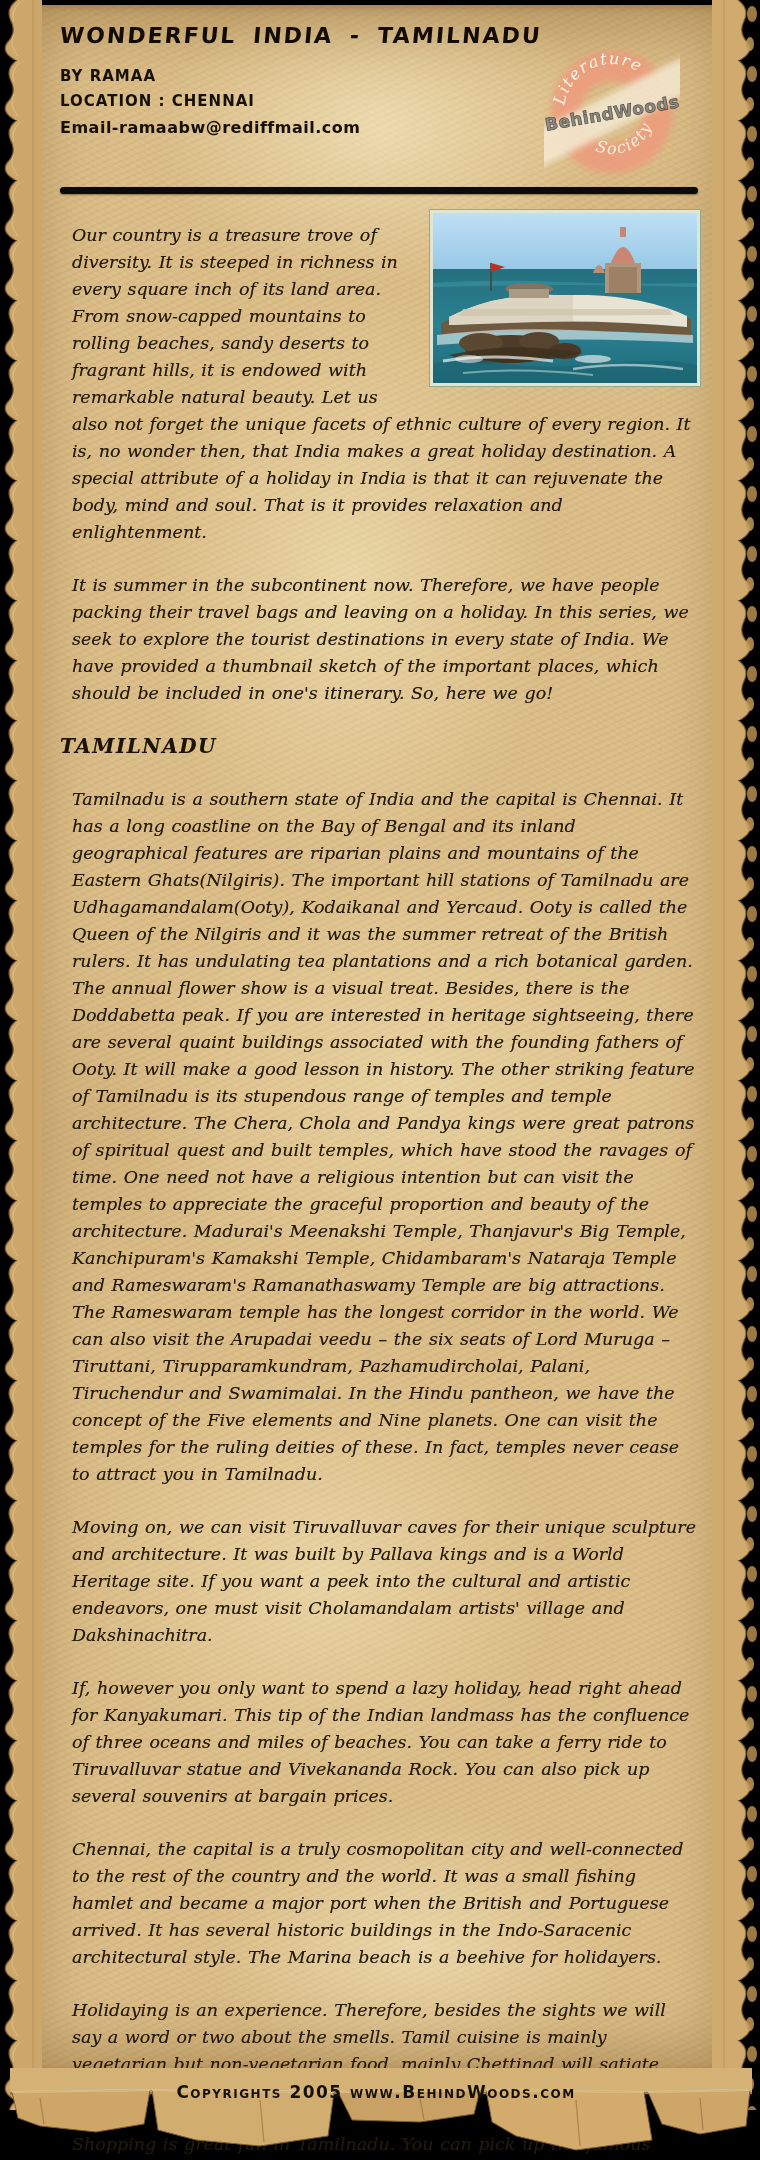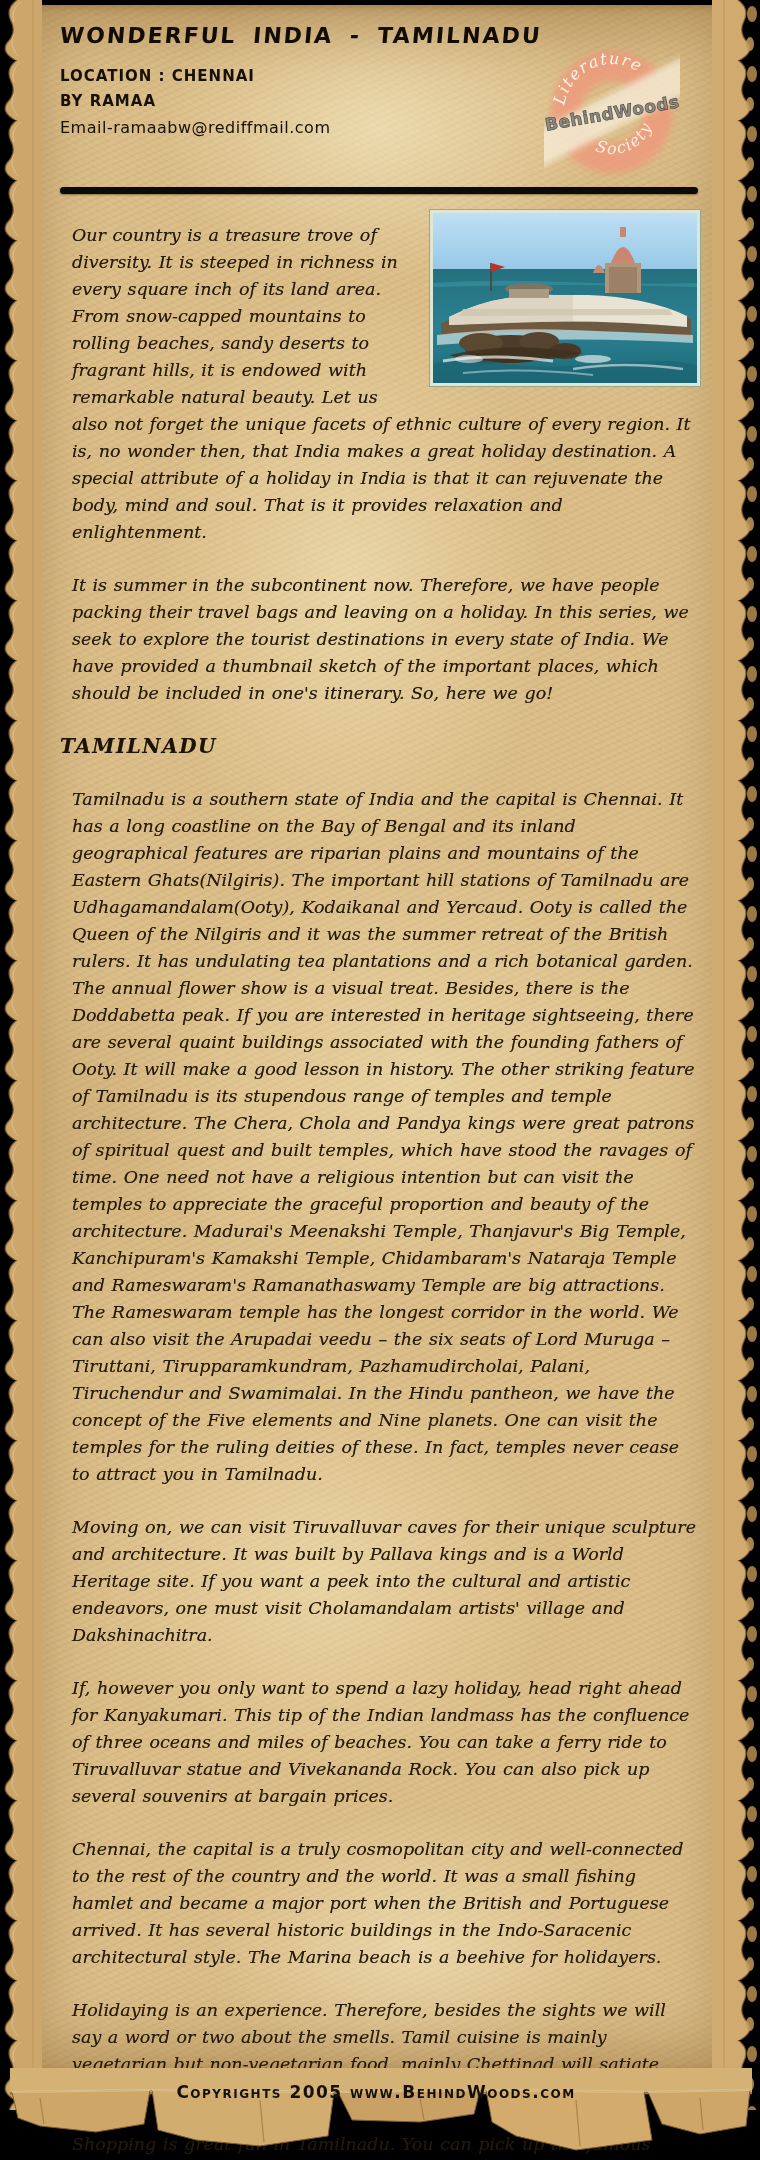--- a/index.html
+++ b/index.html
@@ -20,21 +20,21 @@
           repeating-linear-gradient(-24deg, rgba(120,90,50,.06) 0 2px, transparent 2px 6px);
         box-shadow: inset 0 0 64px 18px rgba(138,98,44,.55), inset 0 0 10px rgba(110,75,35,.6);
         border-radius:6px 10px 0 0;}
   .content{position:relative;padding:12px 46px 0 46px;color:#281c0e;}
   
   h1.title{margin:6px 0 16px 0;font-family:"DejaVu Sans","Liberation Sans",sans-serif;
         font-size:22px;font-weight:700;letter-spacing:2px;word-spacing:7px;color:#120c04;
         transform:skewX(-5deg);transform-origin:left;}
   .byline-line{font-family:"DejaVu Sans","Liberation Sans",sans-serif;font-weight:700;
         font-size:15px;letter-spacing:1px;line-height:25px;color:#161006;}
-  .email-line{font-family:"DejaVu Sans","Liberation Sans",sans-serif;font-weight:400;
+  .email-line{font-family:"DejaVu Sans","Liberation Sans",sans-serif;font-weight:700;
         font-size:16px;letter-spacing:.5px;line-height:27px;color:#161006;}
   .divider{height:7px;background:#0b0b0b;border-radius:4px;margin-top:46px;
         box-shadow:0 1px 2px rgba(60,40,10,.5);}
   
   .article{margin-top:28px;font-style:italic;font-size:17.5px;line-height:27px;
         word-spacing:1px;color:#241a0c;text-shadow:0 0 .5px rgba(45,28,10,.55);}
   .article p{margin:0 0 26px 12px;}
   h2.section-heading{font-size:20px;font-weight:700;font-style:italic;letter-spacing:1.5px;
         margin:24px 0 26px 0;color:#1d1406;}
   
@@ -57,22 +57,22 @@
 <body>
 
 <div class="scroll">
 
   <div class="page">
     <div class="content">
 
       <h1 class="title">WONDERFUL INDIA - TAMILNADU</h1>
 
       <div>
+        <div class="byline-line">BY RAMAA</div>
         <div class="byline-line">LOCATION : CHENNAI</div>
-        <div class="byline-line">BY RAMAA</div>
         <div class="email-line">Email-ramaabw@rediffmail.com</div>
       </div>
 
       <div class="divider"></div>
 
       <div class="article">
 
         <div class="photo">
           <svg width="264" height="170" viewBox="0 0 264 170">
             <defs>

